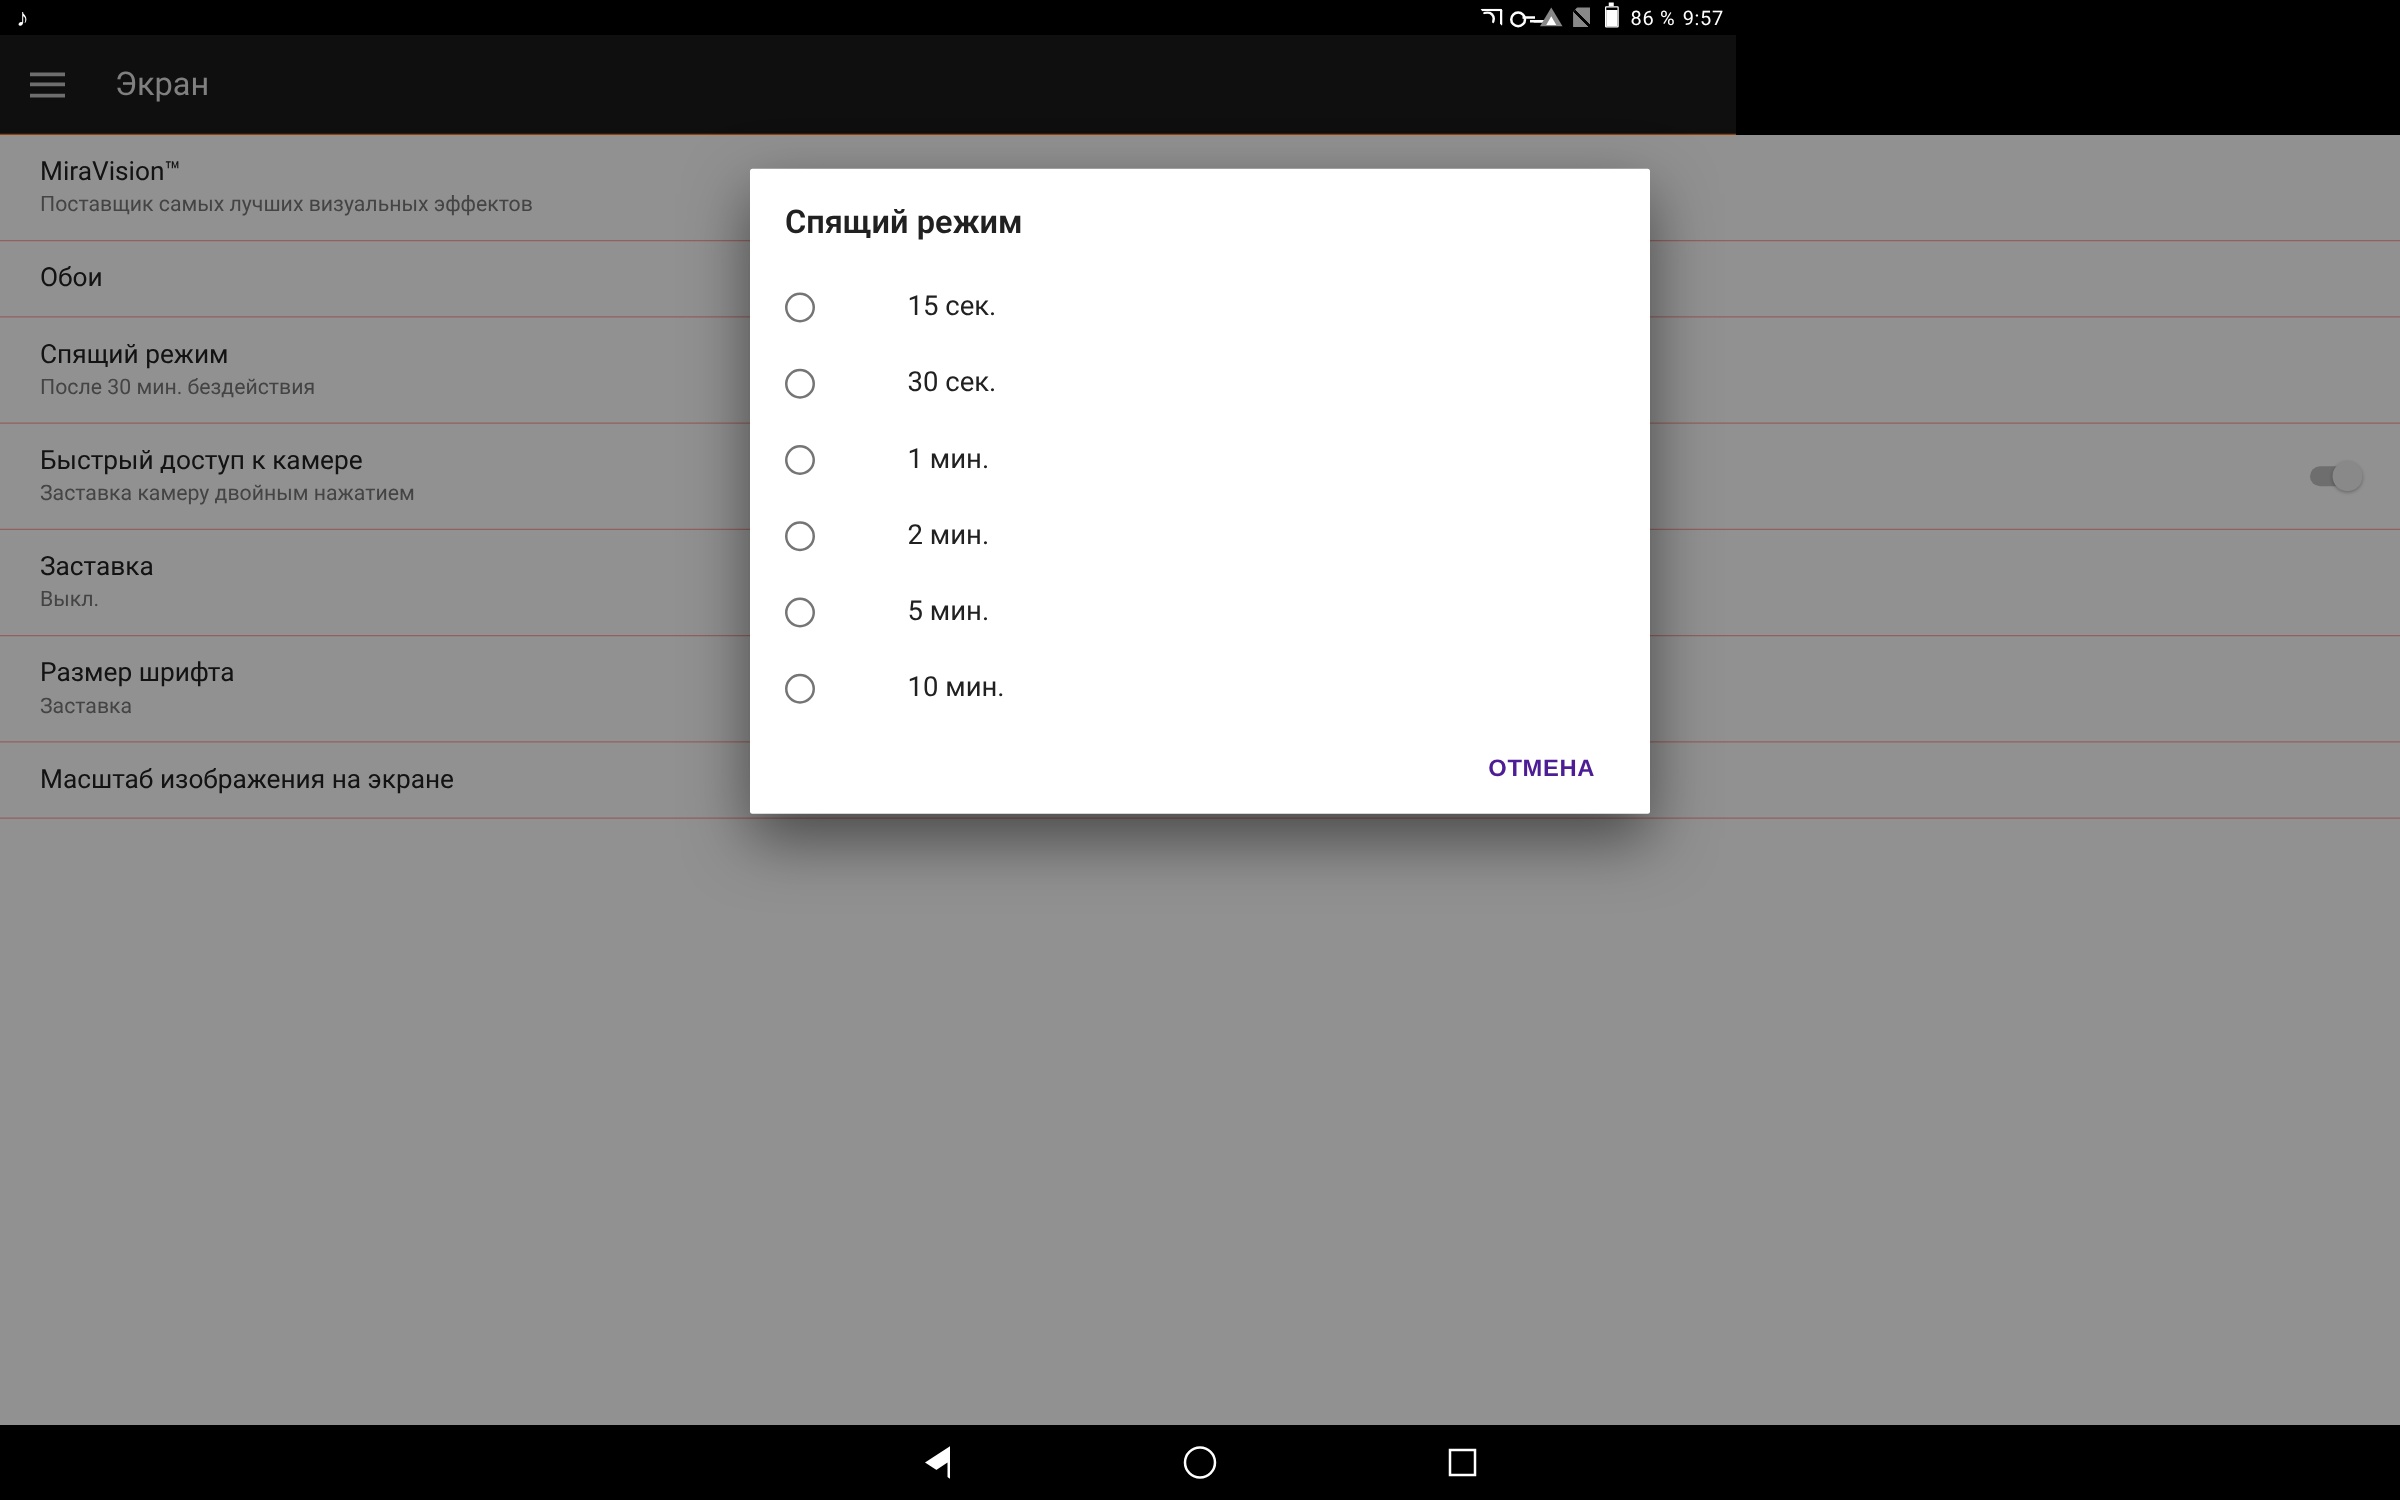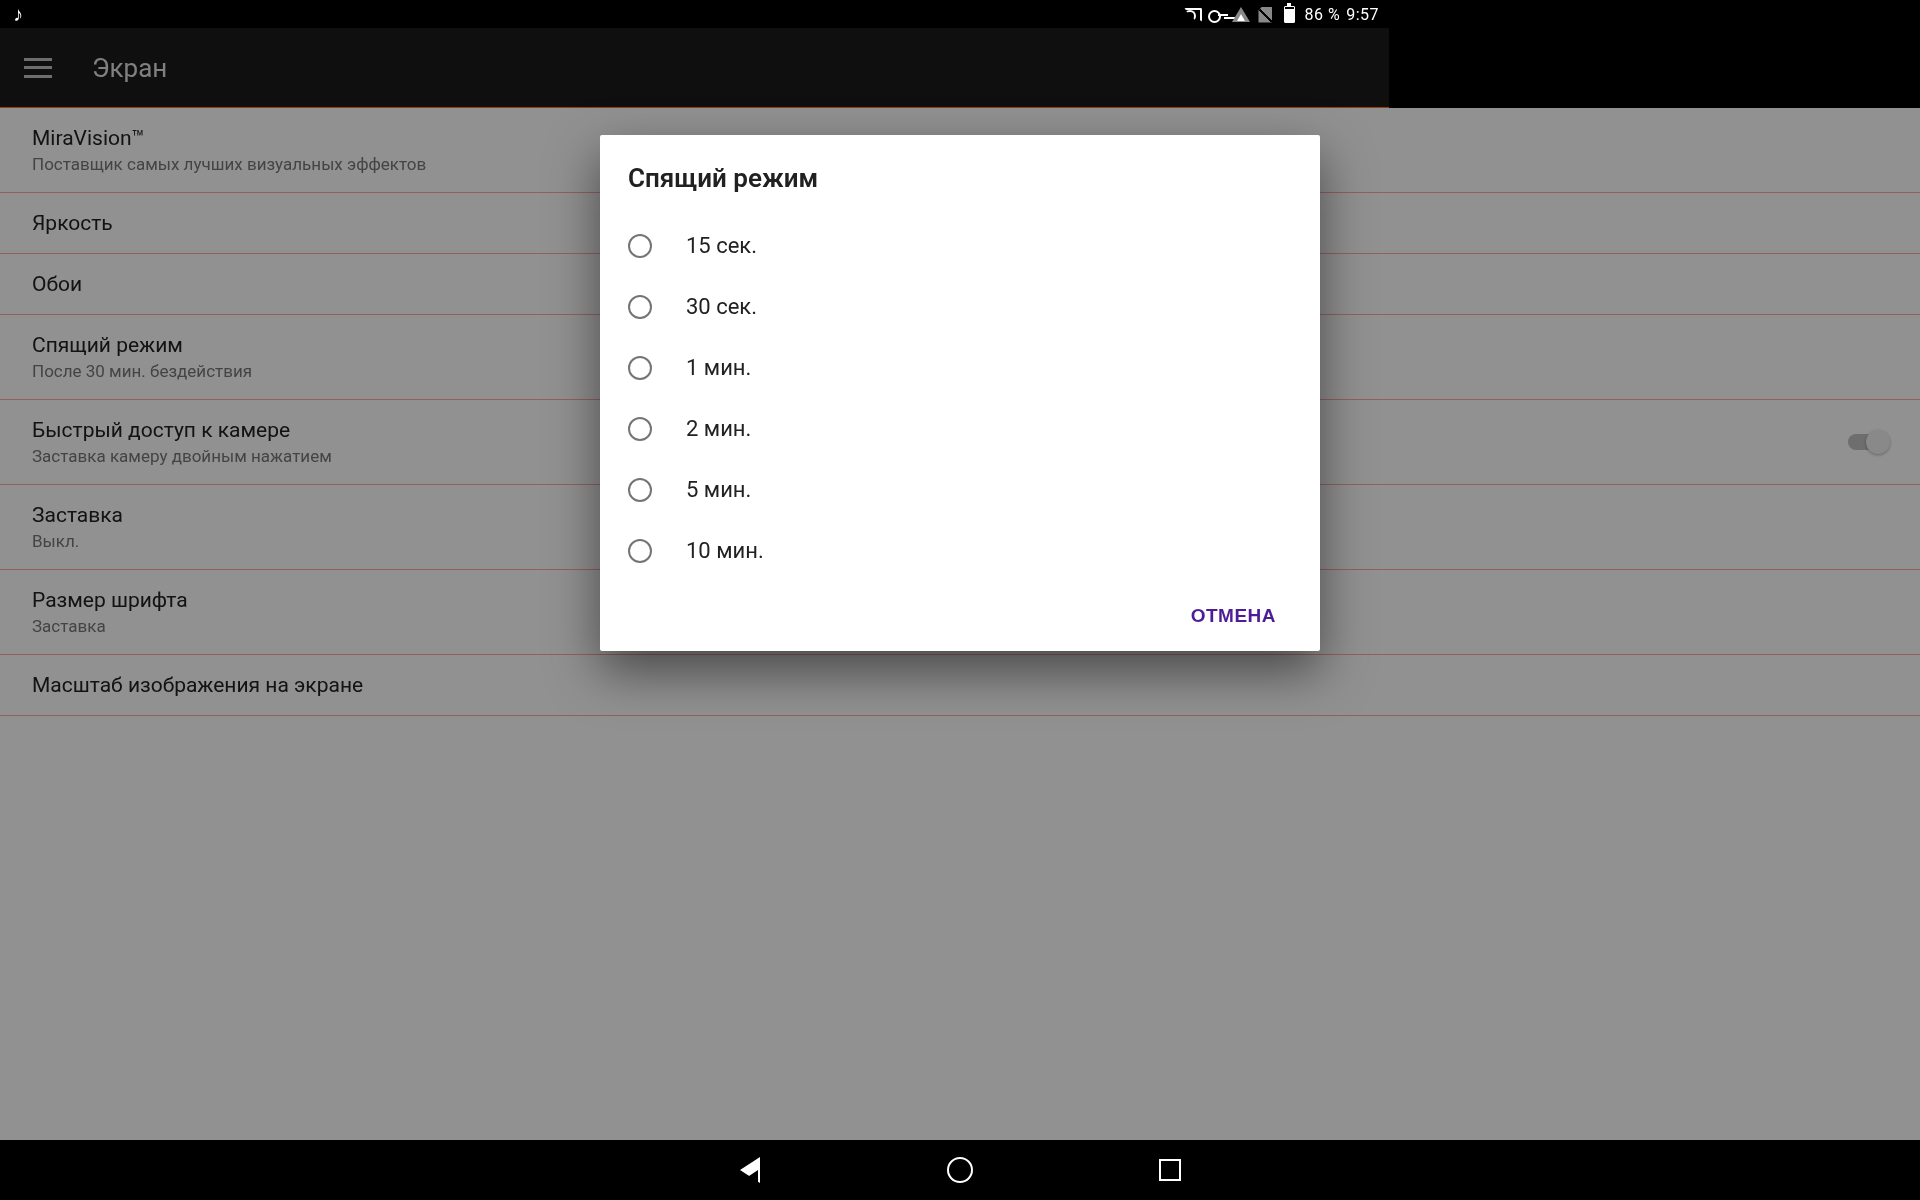--- a/index.html
+++ b/index.html
@@ -4,21 +4,21 @@
 <style>
   * { margin: 0; padding: 0; box-sizing: border-box; }
   html, body { width: 1389px; height: 868px; font-family: Roboto, Arial, sans-serif; overflow: hidden; background: #000; }
 
   
   .status-bar {
     height: 28px; width: 100%; background: #000; color: #fff;
     display: flex; align-items: center; justify-content: space-between;
     padding: 0 10px; font-size: 16px;
   }
-  .status-left, .status-right { display: flex; align-items: flex-end; gap: 8px; }
+  .status-left, .status-right { display: flex; align-items: flex-start; gap: 8px; }
   .status-right { gap: 6px; }
   .status-icon { width: 18px; height: 18px; display: inline-flex; align-items: center; justify-content: center; }
   .status-text { font-size: 16px; letter-spacing: .5px; }
   .battery-icon {
     width: 11px; height: 17px; border: 1.5px solid #fff; border-radius: 1px;
     position: relative;
   }
   .battery-icon::before {
     content: ""; position: absolute; top: -4px; left: 2.5px; width: 4px; height: 2.5px; background: #fff;
   }
@@ -126,21 +126,21 @@
     display: flex; align-items: center; height: 61px; gap: 34px; cursor: pointer;
   }
   .radio {
     width: 24px; height: 24px; border: 2.4px solid #757575; border-radius: 50%;
     flex: none; position: relative;
   }
   .radio.checked { border-color: #009688; }
   .radio.checked::after {
     content:""; position:absolute; inset:4px; background:#009688; border-radius:50%;
   }
-  .option-label { font-size: 22px; color: #212121; }
+  .option-label { font-size: 22px; color: #212121; margin-left: 40px; }
   .dialog-actions { display:flex; justify-content:flex-end; padding-top: 12px; }
   .dialog-btn {
     font-size: 19px; font-weight: 600; letter-spacing: .5px; color: #4c1d95;
     padding: 12px 16px; background: none; border: none; cursor: pointer;
   }
 
   
   .nav-bar {
     position: absolute; bottom: 0; left: 0; right: 0; height: 60px;
     background: #000; display: flex; align-items: center; justify-content: center; gap: 180px;
@@ -205,25 +205,20 @@
 
 <div class="settings-area" id="settings-list">
     <div class="settings-item">
       <div class="texts">
         <div class="item-title">MiraVision™</div>
         <div class="item-sub">Поставщик самых лучших визуальных эффектов</div>
       </div>
     </div>
     <div class="settings-item">
       <div class="texts">
-        <div class="item-title">Яркость</div>
-      </div>
-    </div>
-    <div class="settings-item">
-      <div class="texts">
         <div class="item-title">Обои</div>
       </div>
     </div>
     <div class="settings-item">
       <div class="texts">
         <div class="item-title">Спящий режим</div>
         <div class="item-sub">После 30 мин. бездействия</div>
       </div>
     </div>
     <div class="settings-item">

